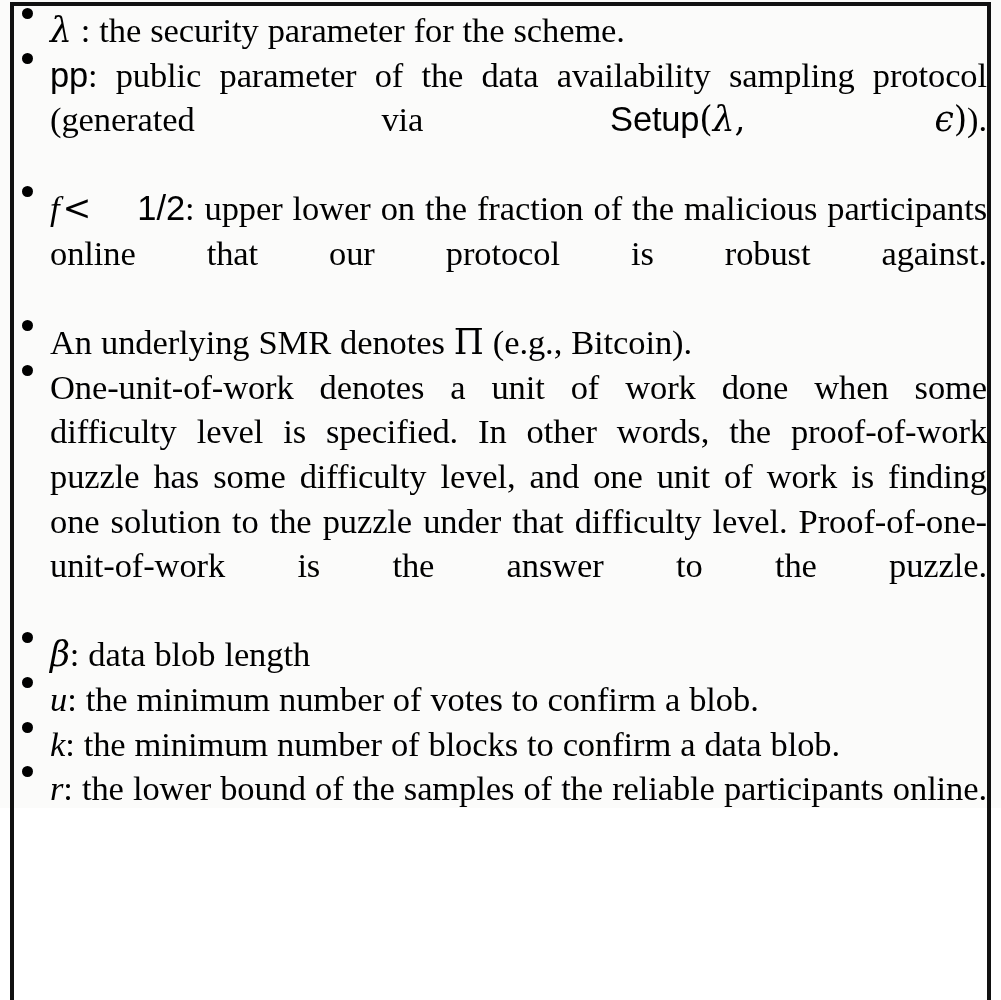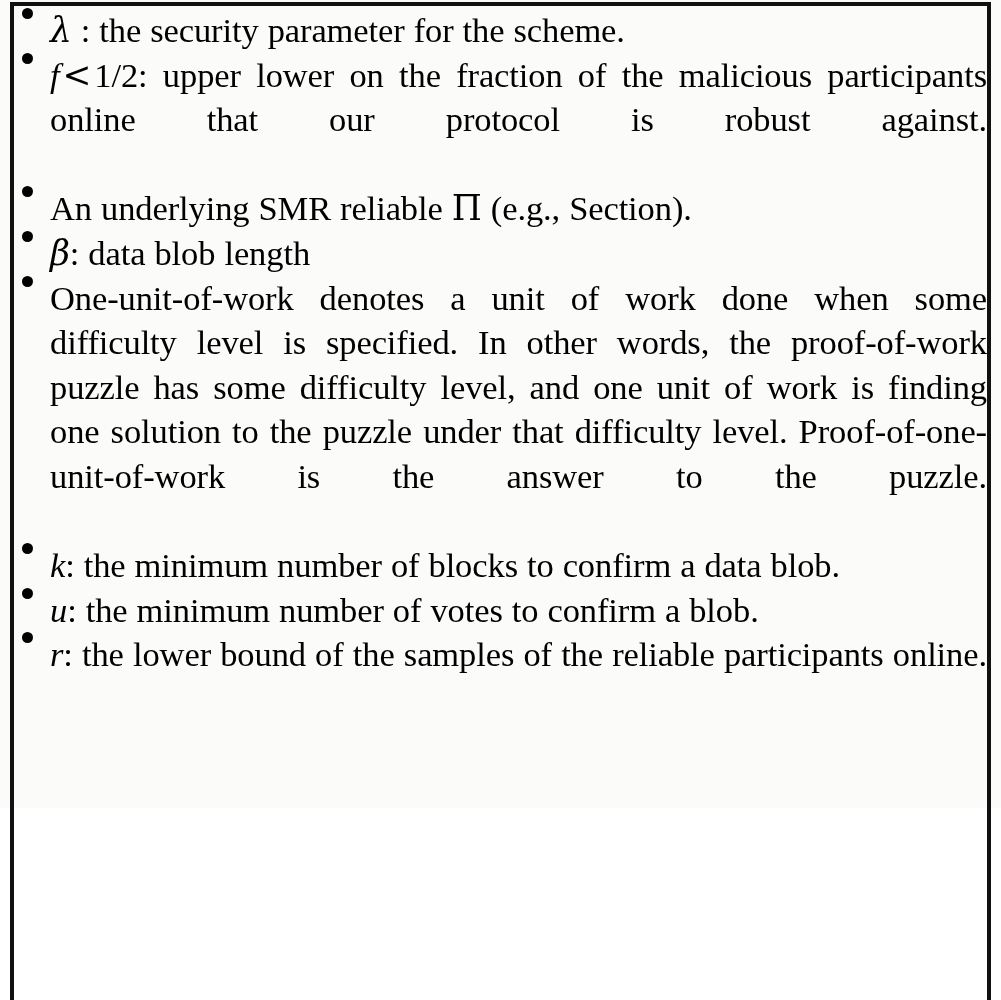--- a/index.html
+++ b/index.html
@@ -116,22 +116,23 @@
     font-family: "Liberation Sans", "DejaVu Sans", sans-serif;
     font-style: normal;
     letter-spacing: -0.2px;
   }
   .op {
     font-family: "DejaVu Serif", "Liberation Serif", serif;
     font-style: normal;
     padding: 0 3px;
   }
   .frac {
-    font-family: Liberation Serif, serif;
+    font-family: Liberation Sans, sans-serif;
     font-style: normal;
+    margin-left: 43px;
   }
   .ref {
     color: #8c1b1b;
   }
 </style>
 </head>
 <body>
 
 <div id="page">
 
@@ -140,50 +141,54 @@
   <div class="frame-right"></div>
 
   <ul id="list">
 
     <li class="item">
       <span class="bullet"></span>
       <span class="body nojust"><span class="gr">λ</span><span> : the security parameter for the scheme.</span></span>
     </li>
 
 
+    <li class="item">
+      <span class="bullet"></span>
+      <span class="body"><span class="sf">pp</span><span>: public parameter of the data availability sampling protocol (generated via </span><span class="sf">Setup</span><span class="grup">(</span><span class="gr">λ</span><span class="grup">, </span><span class="gr">ϵ</span><span class="grup">)</span><span>).</span></span>
+    </li>
 
     <li class="item">
       <span class="bullet"></span>
       <span class="body"><span class="m">f</span><span class="op">&lt;</span><span class="frac">1/2</span><span>: upper lower on the fraction of the malicious participants online that our protocol is robust against.</span></span>
     </li>
 
     <li class="item">
       <span class="bullet"></span>
-      <span class="body nojust"><span>An underlying SMR reliable </span><span class="grup">Π</span><span> (e.g., Section).</span></span>
+      <span class="body nojust"><span>An underlying SMR denotes </span><span class="grup">Π</span><span> (e.g., Bitcoin).</span></span>
     </li>
 
+
+    <li class="item">
+      <span class="bullet"></span>
+      <span class="body">One-unit-of-work denotes a unit of work done when some difficulty level is specified. In other words, the proof-of-work puzzle has some difficulty level, and one unit of work is finding one solution to the puzzle under that difficulty level. Proof-of-one-unit-of-work is the answer to the puzzle.</span>
+    </li>
 
     <li class="item">
       <span class="bullet"></span>
       <span class="body nojust"><span class="gr">β</span><span>: data blob length</span></span>
     </li>
 
     <li class="item">
       <span class="bullet"></span>
-      <span class="body">One-unit-of-work denotes a unit of work done when some difficulty level is specified. In other words, the proof-of-work puzzle has some difficulty level, and one unit of work is finding one solution to the puzzle under that difficulty level. Proof-of-one-unit-of-work is the answer to the puzzle.</span>
+      <span class="body nojust"><span class="m">u</span><span>: the minimum number of votes to confirm a blob.</span></span>
     </li>
 
     <li class="item">
       <span class="bullet"></span>
       <span class="body nojust"><span class="m">k</span><span>: the minimum number of blocks to confirm a data blob.</span></span>
-    </li>
-
-    <li class="item">
-      <span class="bullet"></span>
-      <span class="body nojust"><span class="m">u</span><span>: the minimum number of votes to confirm a blob.</span></span>
     </li>
 
     <li class="item">
       <span class="bullet"></span>
       <span class="body"><span class="m">r</span><span>: the lower bound of the samples of the reliable participants online.</span></span>
     </li>
 
   </ul>
 </div>
 

